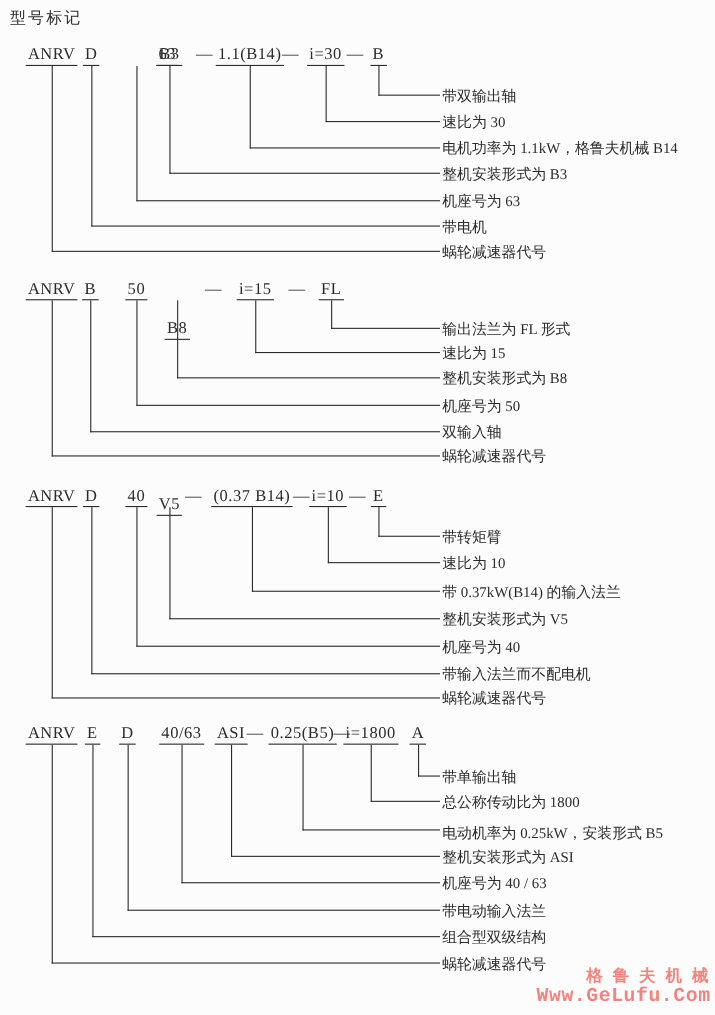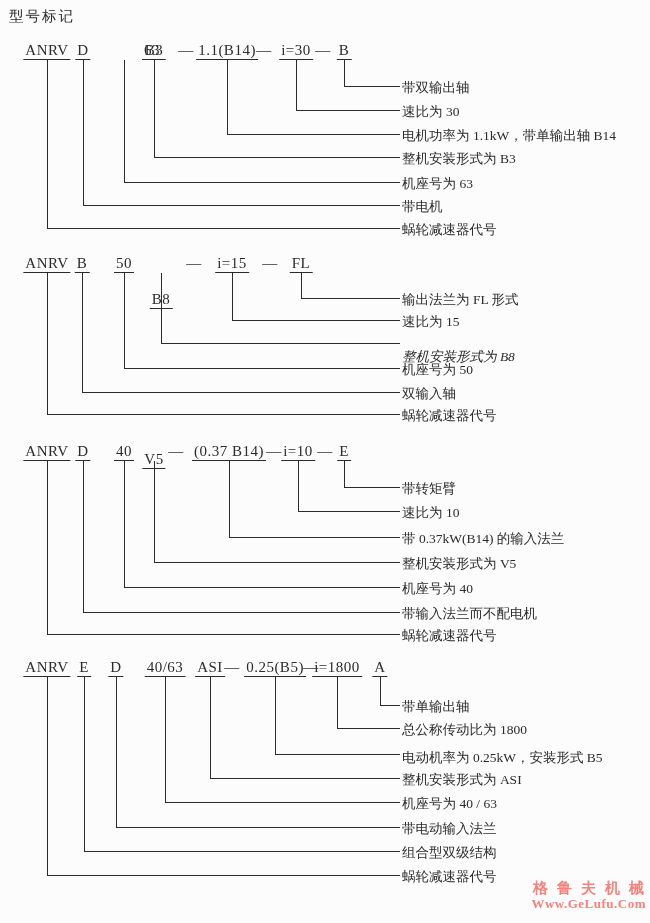--- a/index.html
+++ b/index.html
@@ -56,24 +56,24 @@
     font-weight:bold;
     line-height:1.05;
   }
   .watermark .wm1{
     font-size:15px;
     letter-spacing:9px;
     margin-right:-7px;
     display:block;
   }
   .watermark .wm2{
-    font-size:13px;
+    font-size:18px;
     letter-spacing:0.5px;
     display:block;
-    font-family:Liberation Serif, serif;
+    font-family:Liberation Mono, monospace;
   }
 </style>
 </head>
 <body>
 
 <div class="page">
   <div class="page-title">型号标记</div>
 
   <div>
       <div>
@@ -88,21 +88,21 @@
         <span class="code-part sep" style="left: 323px; top: 42px;">—</span>
         <span class="code-part" style="left: 344px; top: 42px;">B</span>
         <div class="vline" style="left: 344px; top: 60px; height: 27px;"></div>
         <div class="hline" style="left: 344px; top: 86px; width: 56px;"></div>
         <div class="leader-label" style="left: 400px; top: 87px;">带双输出轴</div>
         <div class="vline" style="left: 296px; top: 60px; height: 51px;"></div>
         <div class="hline" style="left: 296px; top: 110px; width: 104px;"></div>
         <div class="leader-label" style="left: 400px; top: 111px;">速比为 30</div>
         <div class="vline" style="left: 227px; top: 60px; height: 75px;"></div>
         <div class="hline" style="left: 227px; top: 134px; width: 173px;"></div>
-        <div class="leader-label" style="left: 400px; top: 135px;">电机功率为 1.1kW，带单输出轴 B14</div>
+        <div class="leader-label" style="left: 400px; top: 135px;">电机功率为 1.1kW，格鲁夫机械 B14</div>
         <div class="vline" style="left: 154px; top: 60px; height: 98px;"></div>
         <div class="hline" style="left: 154px; top: 157px; width: 246px;"></div>
         <div class="leader-label" style="left: 400px; top: 158px;">整机安装形式为 B3</div>
         <div class="vline" style="left: 124px; top: 60px; height: 123px;"></div>
         <div class="hline" style="left: 124px; top: 182px; width: 276px;"></div>
         <div class="leader-label" style="left: 400px; top: 183px;">机座号为 63</div>
         <div class="vline" style="left: 83px; top: 60px; height: 146px;"></div>
         <div class="hline" style="left: 83px; top: 205px; width: 317px;"></div>
         <div class="leader-label" style="left: 400px; top: 206px;">带电机</div>
         <div class="vline" style="left: 47px; top: 60px; height: 169px;"></div>
@@ -119,21 +119,21 @@
         <span class="code-part sep" style="left: 270px; top: 255px;">—</span>
         <span class="code-part" style="left: 301px; top: 255px;">FL</span>
         <div class="vline" style="left: 301px; top: 273px; height: 26px;"></div>
         <div class="hline" style="left: 301px; top: 298px; width: 99px;"></div>
         <div class="leader-label" style="left: 400px; top: 299px;">输出法兰为 FL 形式</div>
         <div class="vline" style="left: 232px; top: 273px; height: 48px;"></div>
         <div class="hline" style="left: 232px; top: 320px; width: 168px;"></div>
         <div class="leader-label" style="left: 400px; top: 321px;">速比为 15</div>
         <div class="vline" style="left: 161px; top: 273px; height: 71px;"></div>
         <div class="hline" style="left: 161px; top: 343px; width: 239px;"></div>
-        <div class="leader-label" style="left: 400px; top: 356px; font-style: italic;">整机安装形式为 B8</div>
+        <div class="leader-label" style="left: 400px; top: 344px;">整机安装形式为 B8</div>
         <div class="vline" style="left: 124px; top: 273px; height: 96px;"></div>
         <div class="hline" style="left: 124px; top: 368px; width: 276px;"></div>
         <div class="leader-label" style="left: 400px; top: 369px;">机座号为 50</div>
         <div class="vline" style="left: 82px; top: 273px; height: 120px;"></div>
         <div class="hline" style="left: 82px; top: 392px; width: 318px;"></div>
         <div class="leader-label" style="left: 400px; top: 393px;">双输入轴</div>
         <div class="vline" style="left: 47px; top: 273px; height: 142px;"></div>
         <div class="hline" style="left: 47px; top: 414px; width: 353px;"></div>
         <div class="leader-label" style="left: 400px; top: 415px;">蜗轮减速器代号</div>
       </div>

